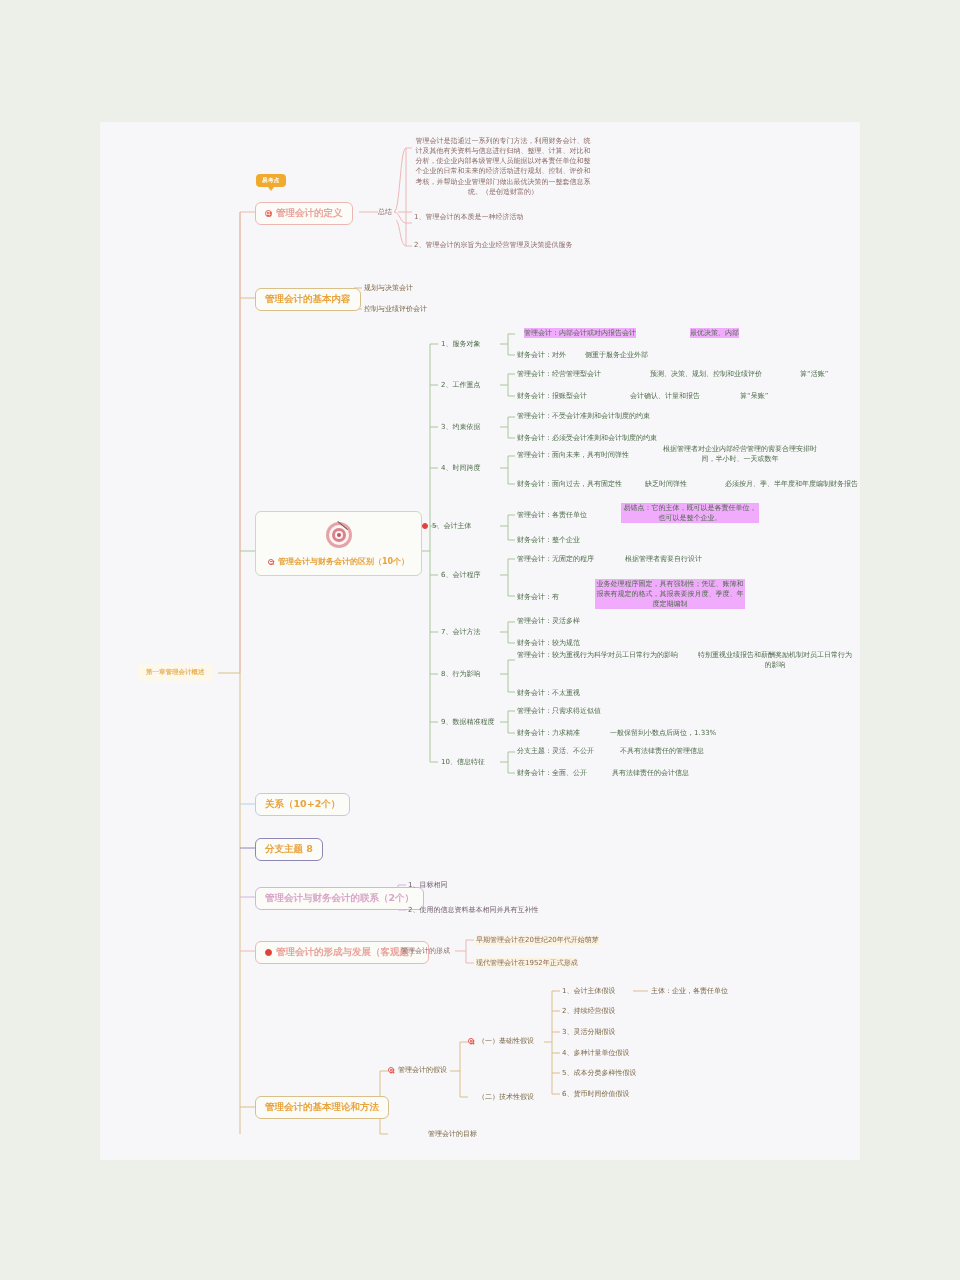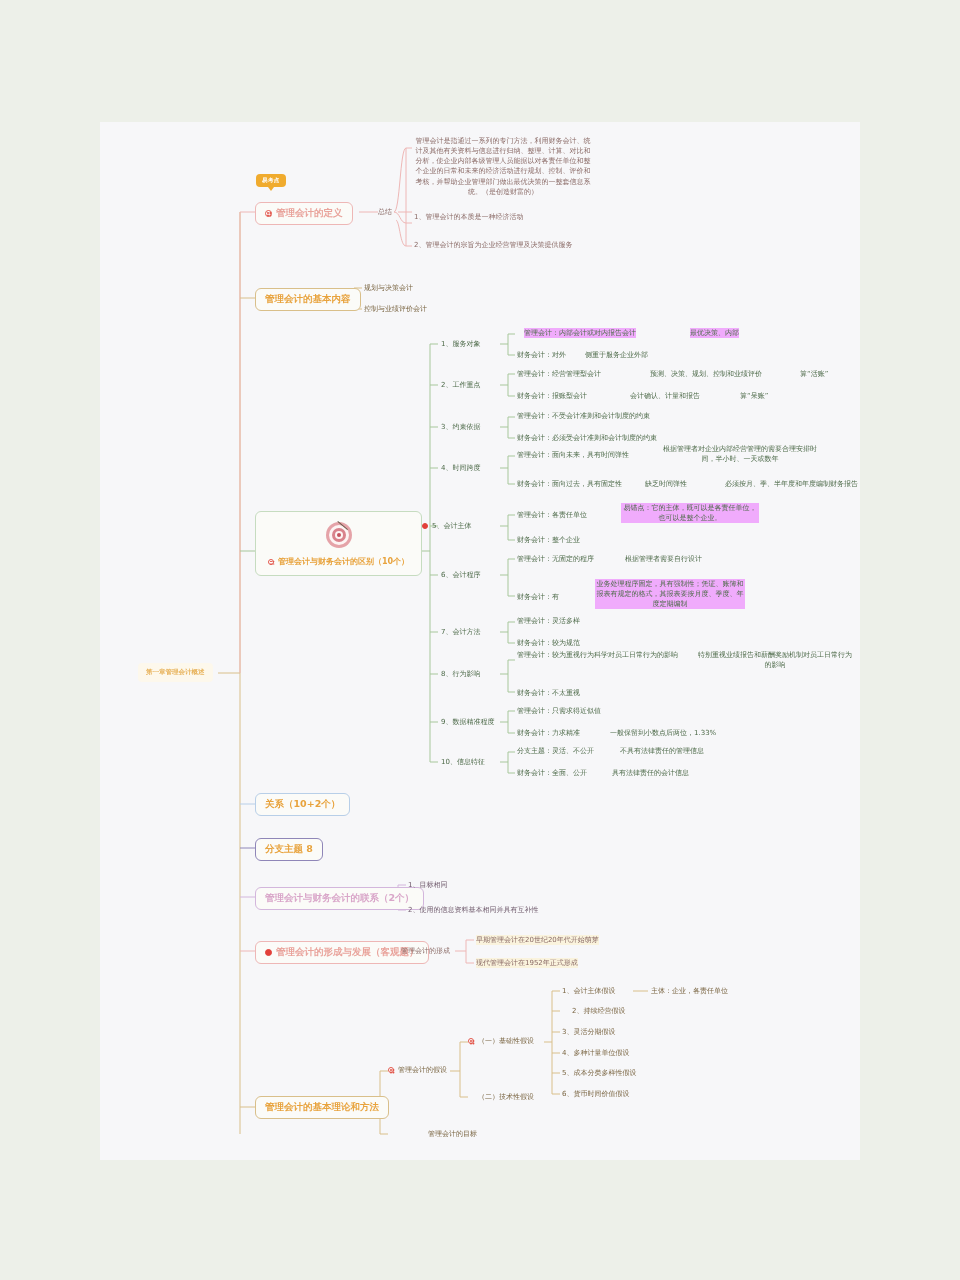--- a/index.html
+++ b/index.html
@@ -349,19 +349,19 @@
   <div class="node leaf orange" style="left:290px; top:1007px;margin-left:38px;">管理会计的目标</div>
 
   <div class="node" style="left:368px; top:914px; display:flex; align-items:center; gap:4px;">
     <span class="dot sm"></span>
     <span class="leaf orange">（一）基础性假设</span>
   </div>
   <div class="node leaf orange" style="left:378px; top:970px;">（二）技术性假设</div>
 
   <div class="node leaf orange" style="left:462px; top:864px;">1、会计主体假设</div>
   <div class="node leaf orange" style="left:551px; top:864px;">主体：企业，各责任单位</div>
-  <div class="node leaf orange" style="left:472px; top:884px;">2、持续经营假设</div>
+  <div class="node leaf orange" style="left:462px; top:884px;">2、持续经营假设</div>
   <div class="node leaf orange" style="left:462px; top:905px;">3、灵活分期假设</div>
   <div class="node leaf orange" style="left:462px; top:926px;">4、多种计量单位假设</div>
   <div class="node leaf orange" style="left:462px; top:946px;">5、成本分类多样性假设</div>
   <div class="node leaf orange" style="left:462px; top:967px;">6、货币时间价值假设</div>
 
 </div>
 
 </body></html>

